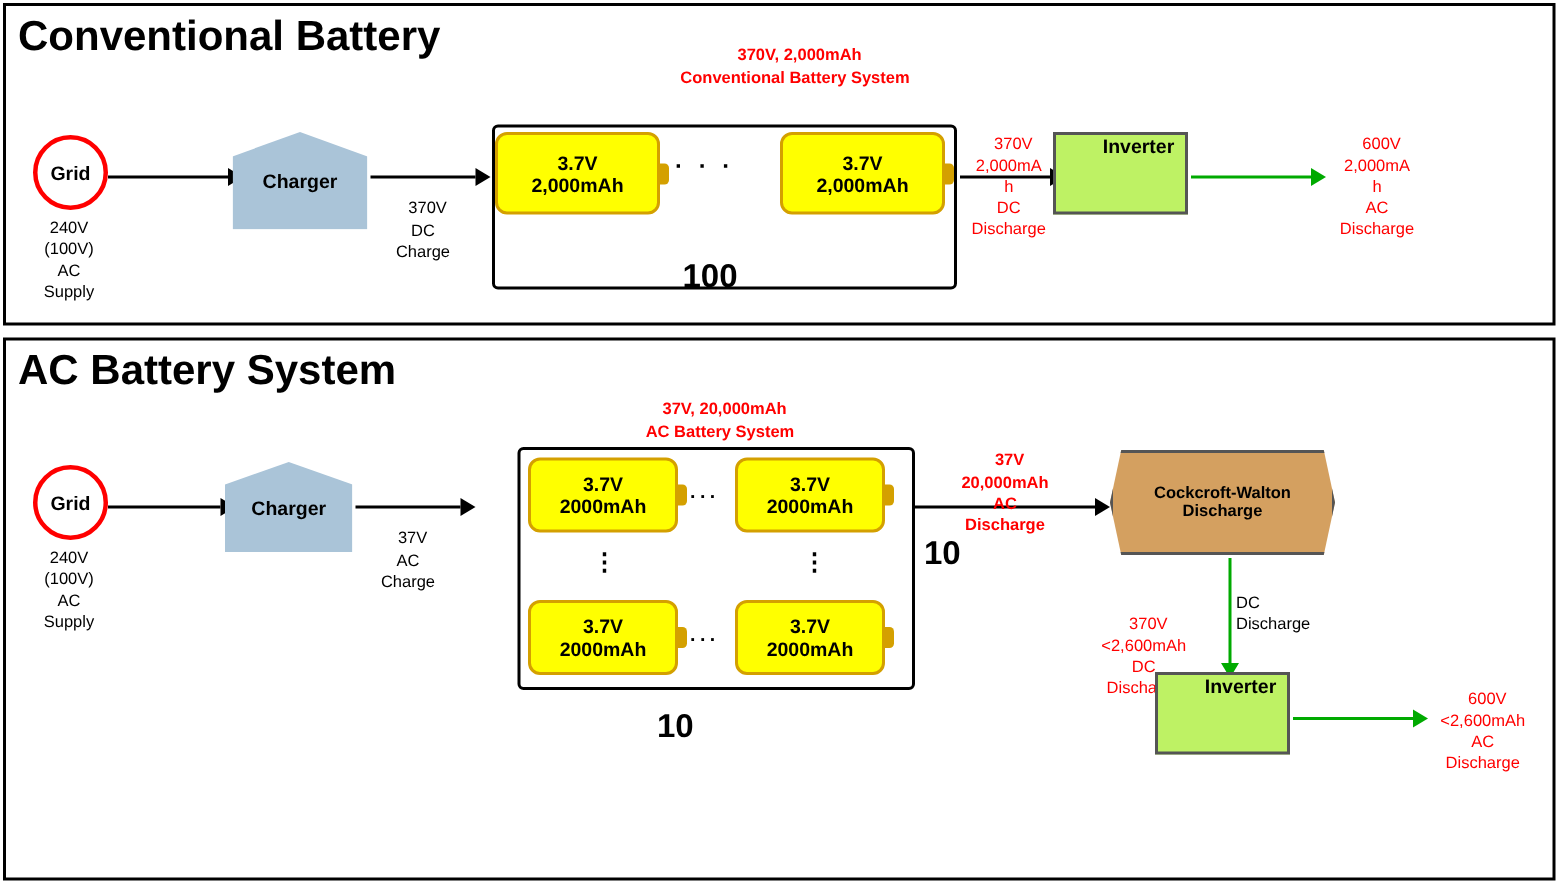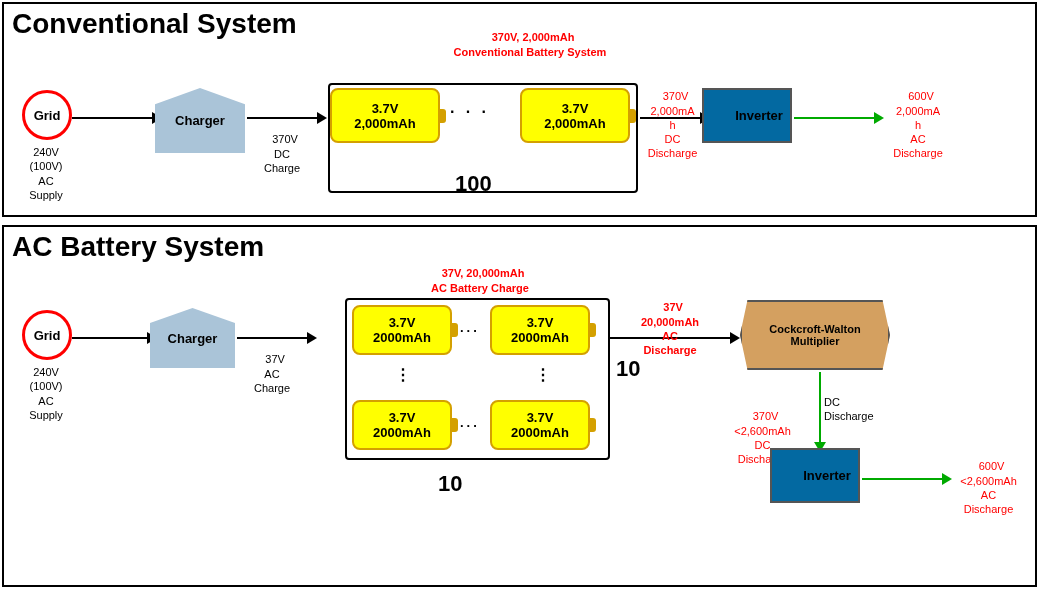--- a/index.html
+++ b/index.html
@@ -63,24 +63,24 @@
       right: -8px;
       top: 50%;
       transform: translateY(-50%);
       width: 8px;
       height: 14px;
       background: #d4a000;
       border-radius: 0 3px 3px 0;
     }
     
     .inverter-box {
-      background: #0369a1;
+      background: #bef264;
       border: 2px solid #555;
       display: flex;
-      align-items: center;
+      align-items: flex-start;
       justify-content: center;
       font-size: 13px;
       font-weight: bold;
       padding-left: 24px;
     }
     
     .cockcroft-box {
       background: #d4a060;
       border: 2px solid #555;
       display: flex;
@@ -123,21 +123,21 @@
       position: absolute;
       font-size: 16px;
       font-weight: bold;
       letter-spacing: 3px;
     }
   </style>
 </head>
 <body>
 
 <div class="section" style="left:2px; top:2px; width:1035px; height:215px;">
-  <span class="section-title" style="display:block; padding:4px 8px;">Conventional System</span>
+  <span class="section-title" style="display:block; padding:4px 8px;">Conventional Battery</span>
 </div>
 
 <div class="grid-circle" style="left:22px; top:90px;">
   <span>Grid</span>
 </div>
 
 <div class="label" style="left:6px; top:145px; width:80px; text-align:center;">
   <span style="white-space:pre;">240V
 (100V)
 AC
@@ -254,21 +254,21 @@
 </div>
 
 <div class="label" style="left:237px; top:338px; width:70px; text-align:center; white-space:pre;">
   <span>37V
 AC
 Charge</span>
 </div>
 
 <div class="label label-red label-bold" style="left:340px; top:252px; width:280px; text-align:center; white-space:pre;">
   <span>37V, 20,000mAh
-AC Battery Charge</span>
+AC Battery System</span>
 </div>
 
 <div class="battery-cell" style="position:absolute; left:352px; top:305px; width:100px; height:50px;">
   <span style="font-weight:bold;">3.7V</span>
   <span>2000mAh</span>
   <div class="battery-nub"></div>
 </div>
 
 <div class="dots-label" style="left:460px; top:320px; font-size:13px;">...</div>
 
@@ -318,21 +318,21 @@
 
 <div class="label label-red label-bold" style="left:625px; top:286px; width:90px; text-align:center; white-space:pre;">
   <span>37V
 20,000mAh
 AC
 Discharge</span>
 </div>
 
 <div class="cockcroft-box" style="position:absolute; left:740px; top:300px; width:150px; height:70px;">
   <span style="white-space:pre; text-align:center;">Cockcroft-Walton
-Multiplier</span>
+Discharge</span>
 </div>
 
 <div style="position:absolute; left:814px; top:372px; display:flex; flex-direction:column; align-items:center;">
   <div style="width:2px; height:70px; background:#00aa00;"></div>
   <div style="width:0; height:0; border-left:6px solid transparent; border-right:6px solid transparent; border-top:10px solid #00aa00;"></div>
 </div>
 
 <div class="label label-red" style="left:720px; top:395px; width:85px; text-align:center; white-space:pre;">
   <span>370V
 &lt;2,600mAh

